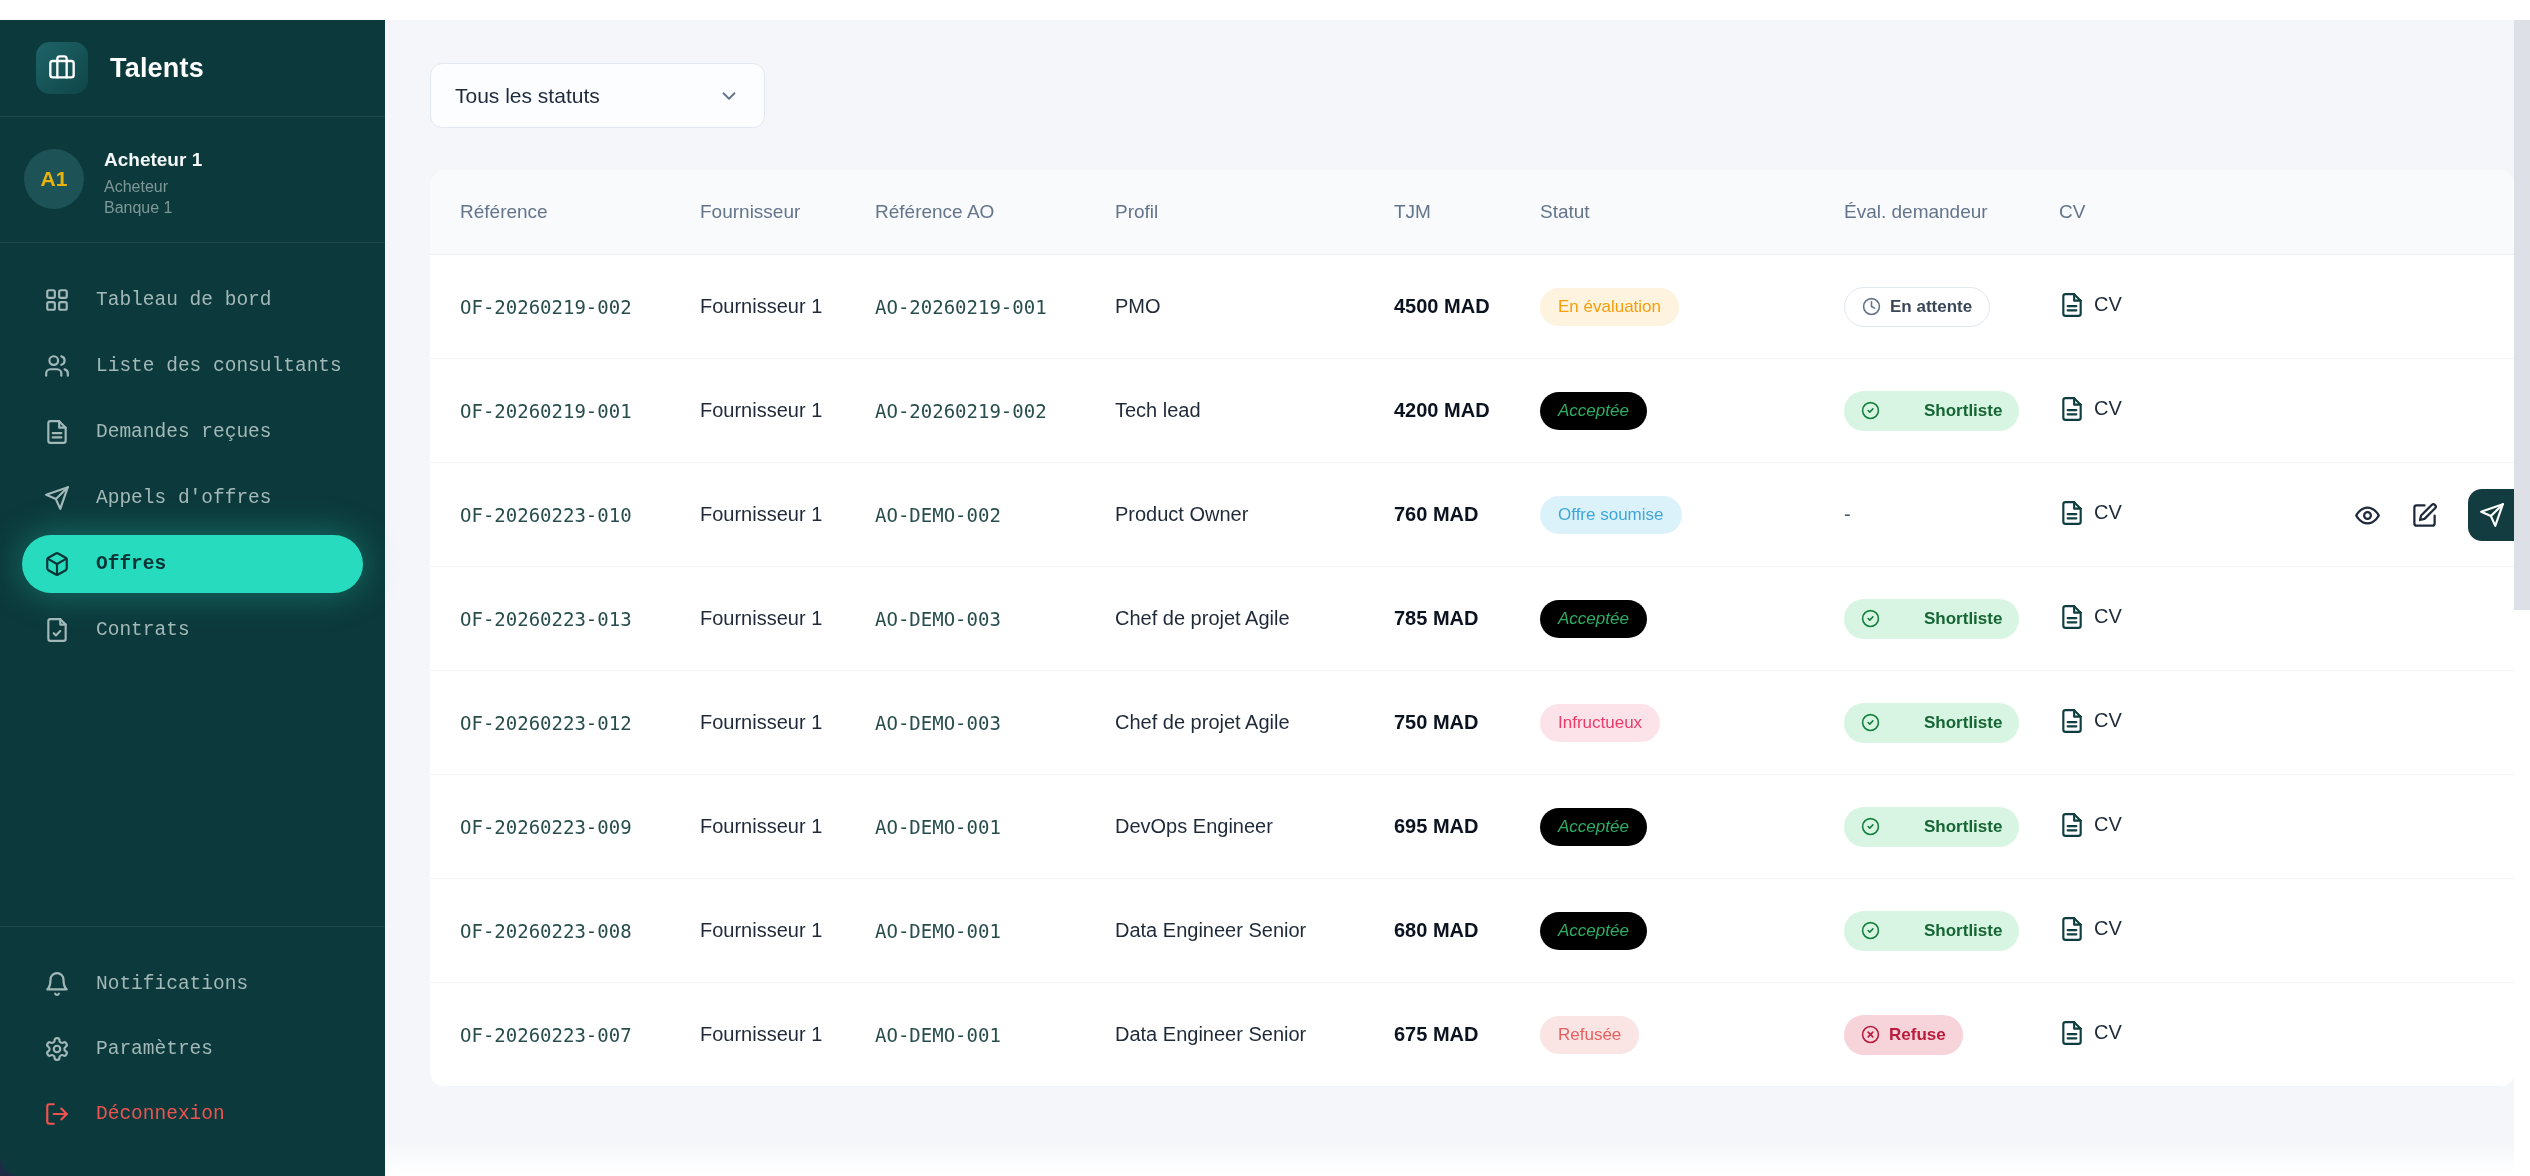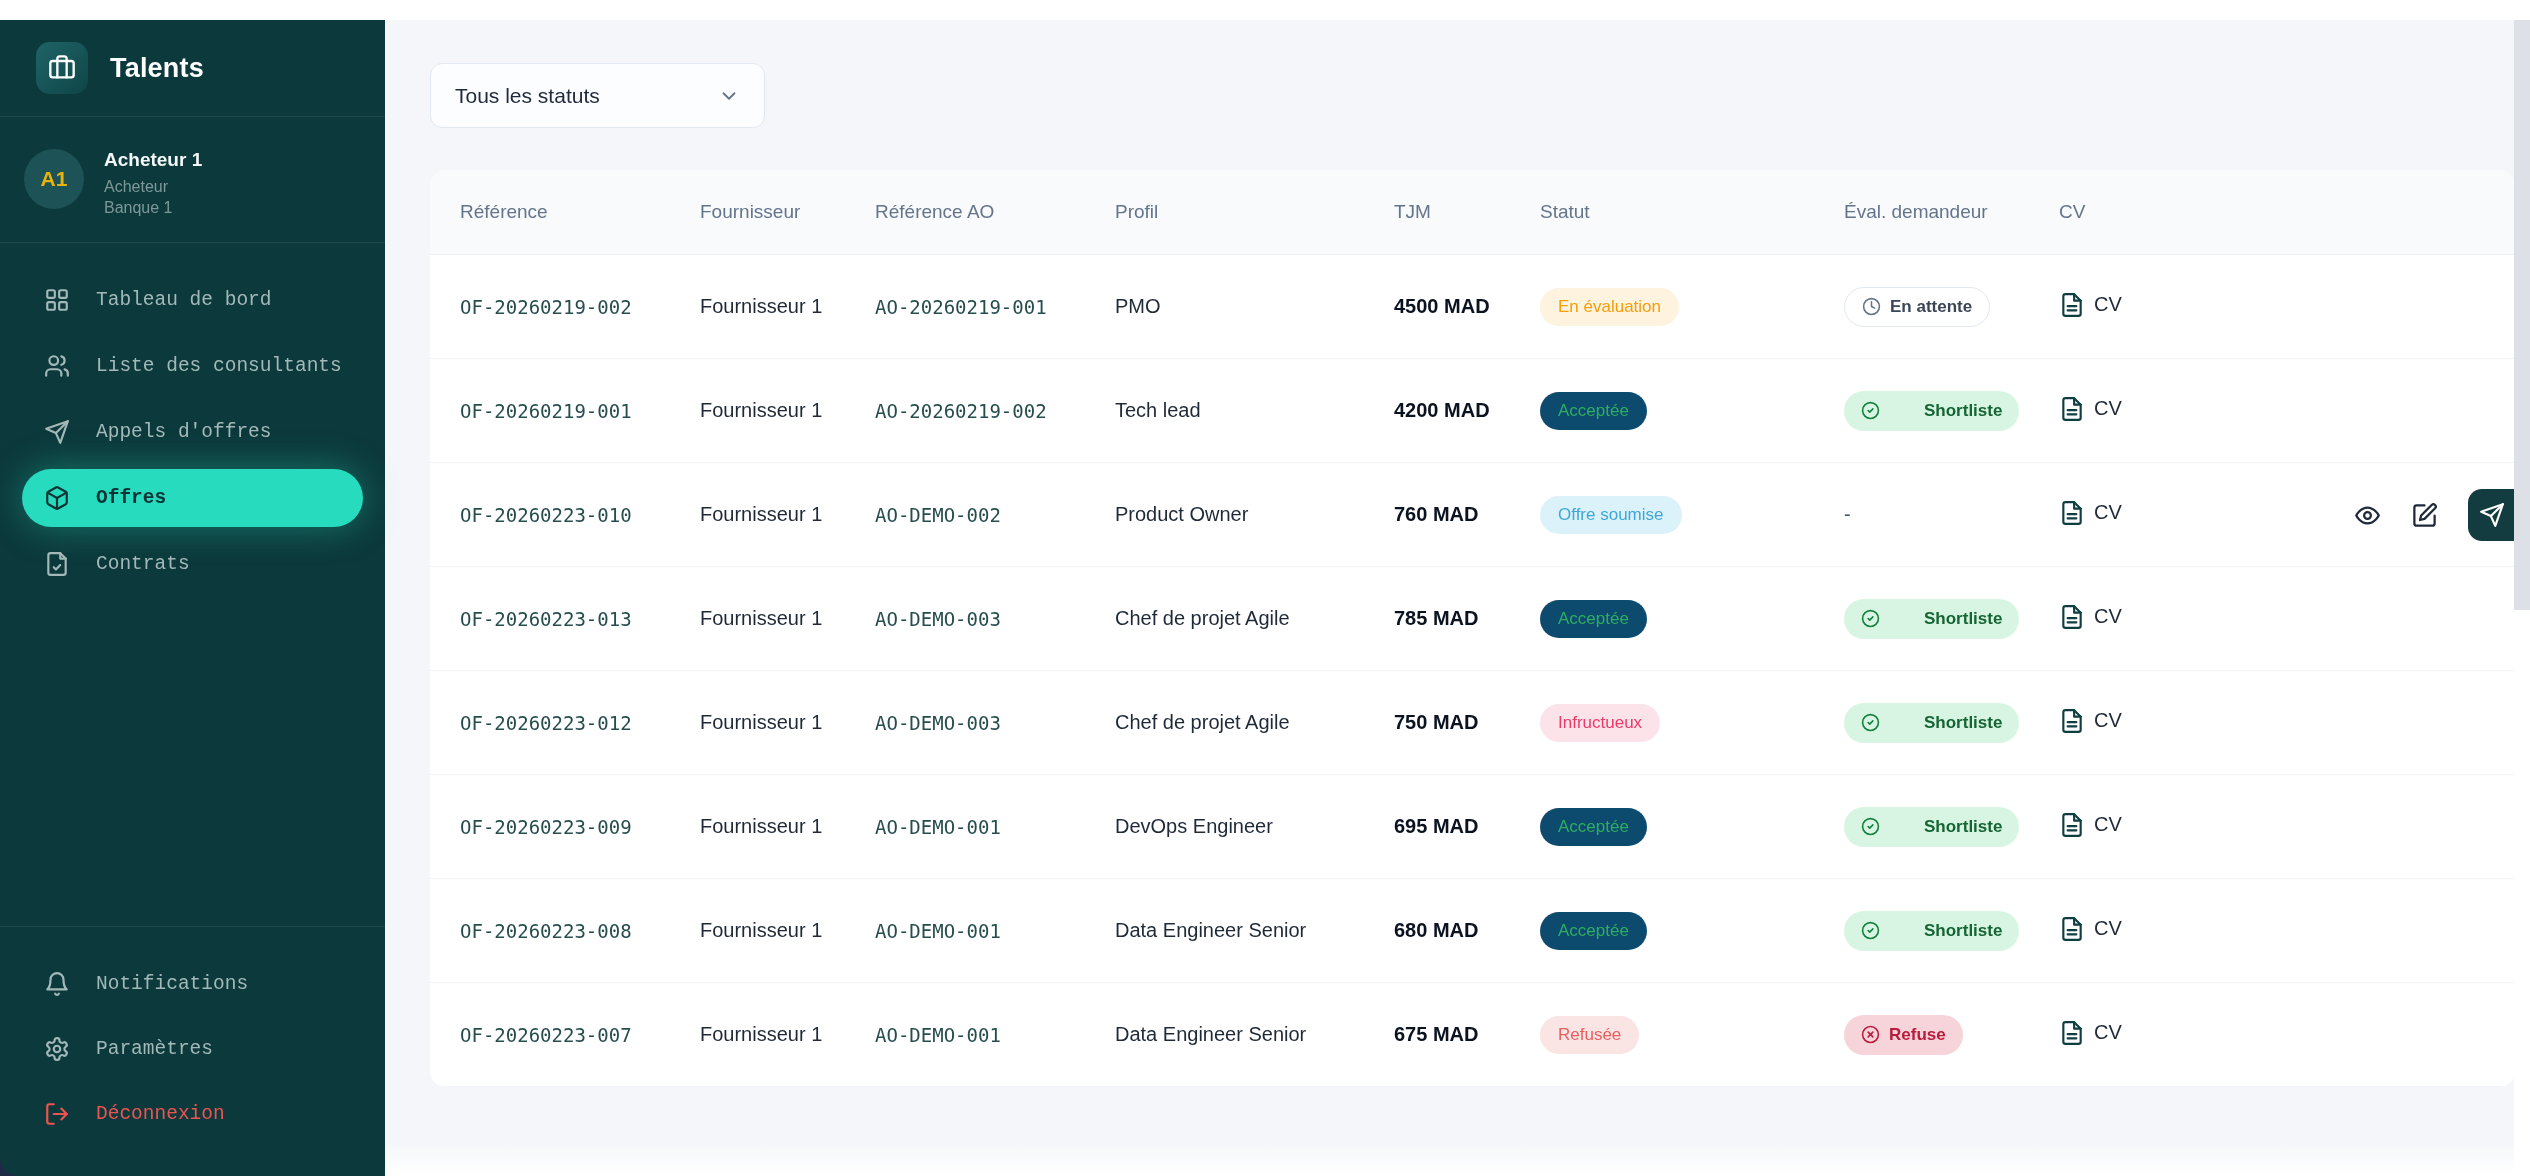--- a/index.html
+++ b/index.html
@@ -63,21 +63,21 @@
   .grid-row { display:grid; grid-template-columns:240px 175px 240px 279px 146px 304px 215px 1fr;
               padding-left:30px; align-items:center; }
   .thead { height:85px; background:#F8FAFC; color:#64748B; font-size:19px; border-bottom:1px solid #EDF1F5; }
   .trow { height:104px; border-bottom:1px solid #F1F5F9; position:relative; background:#fff; }
   .mono { font-family:"DejaVu Sans Mono", monospace; font-size:19px; color:#274E4D; }
   .cell-text { color:#1F2937; font-size:20px; }
   .cell-tjm { color:#0B1220; font-size:20px; font-weight:700; }
 
   .badge { display:inline-flex; align-items:center; height:38px; padding:0 18px; border-radius:19px; font-size:17px; }
   .b-warn { background:#FDF3DE; color:#F59E0B; }
-  .b-green { background:#0c4a6e; color:#2EAD62; }
+  .b-green { background:#000000; color:#2EAD62;font-style:italic; }
   .b-blue { background:#DCF2FB; color:#3FA7D6; }
   .b-pink { background:#FCE3EA; color:#EA3B69; }
   .b-red { background:#FAE4E4; color:#E66060; }
 
   .epill { display:inline-flex; align-items:center; gap:9px; height:40px; padding:0 17px; border-radius:20px; font-size:17px; }
   .e-wait { background:#FFFFFF; border:1.5px solid #E2E8F0; color:#3B4757; font-weight:600; }
   .e-wait svg { color:#64748B; }
   .e-ok { background:#D7F5E2; color:#166534; font-weight:700;gap:44px; }
   .e-ok svg { color:#15803D; }
   .e-no { background:#F7D4D9; color:#B91C3C; font-weight:700; }
@@ -137,20 +137,29 @@
         <span>Tableau de bord</span>
       </div>
       <div class="nav-item">
         <svg width="26" height="26" viewBox="0 0 24 24" fill="none" stroke="currentColor" stroke-width="2" stroke-linecap="round" stroke-linejoin="round">
             <path d="M16 21v-2a4 4 0 0 0-4-4H6a4 4 0 0 0-4 4v2"></path>
             <circle cx="9" cy="7" r="4"></circle>
             <path d="M22 21v-2a4 4 0 0 0-3-3.87"></path>
             <path d="M16 3.13a4 4 0 0 1 0 7.75"></path>
           </svg>
         <span>Liste des consultants</span>
+      </div>
+      <div class="nav-item">
+        <svg width="26" height="26" viewBox="0 0 24 24" fill="none" stroke="currentColor" stroke-width="2" stroke-linecap="round" stroke-linejoin="round">
+            <path d="M14 2H6a2 2 0 0 0-2 2v16a2 2 0 0 0 2 2h12a2 2 0 0 0 2-2V8z"></path>
+            <path d="M14 2v6h6"></path>
+            <path d="M16 13H8"></path>
+            <path d="M16 17H8"></path>
+          </svg>
+        <span>Demandes reçues</span>
       </div>
       <div class="nav-item">
         <svg width="26" height="26" viewBox="0 0 24 24" fill="none" stroke="currentColor" stroke-width="2" stroke-linecap="round" stroke-linejoin="round">
             <path d="m22 2-7 20-4-9-9-4Z"></path>
             <path d="M22 2 11 13"></path>
           </svg>
         <span>Appels d'offres</span>
       </div>
       <div class="nav-item active">
         <svg width="26" height="26" viewBox="0 0 24 24" fill="none" stroke="currentColor" stroke-width="2" stroke-linecap="round" stroke-linejoin="round">

